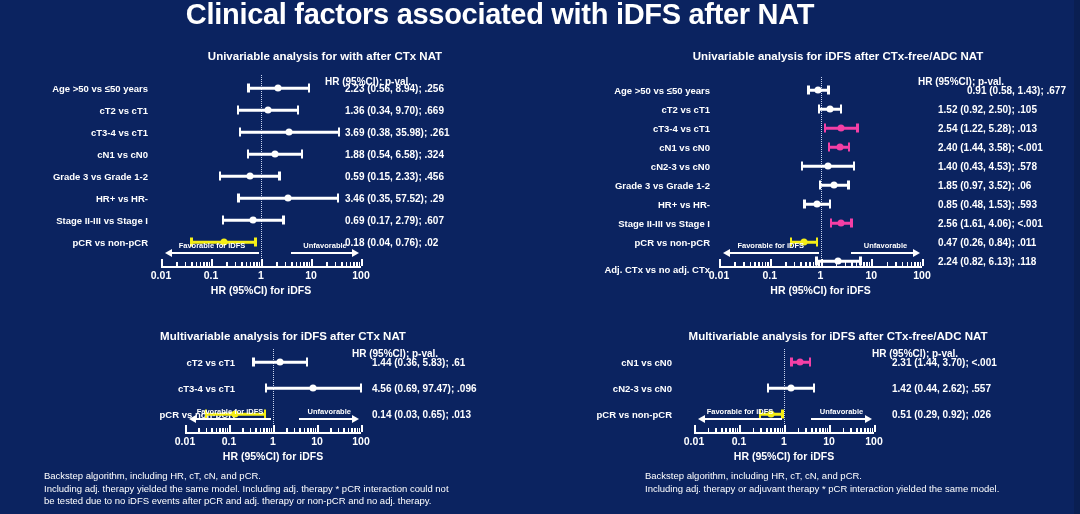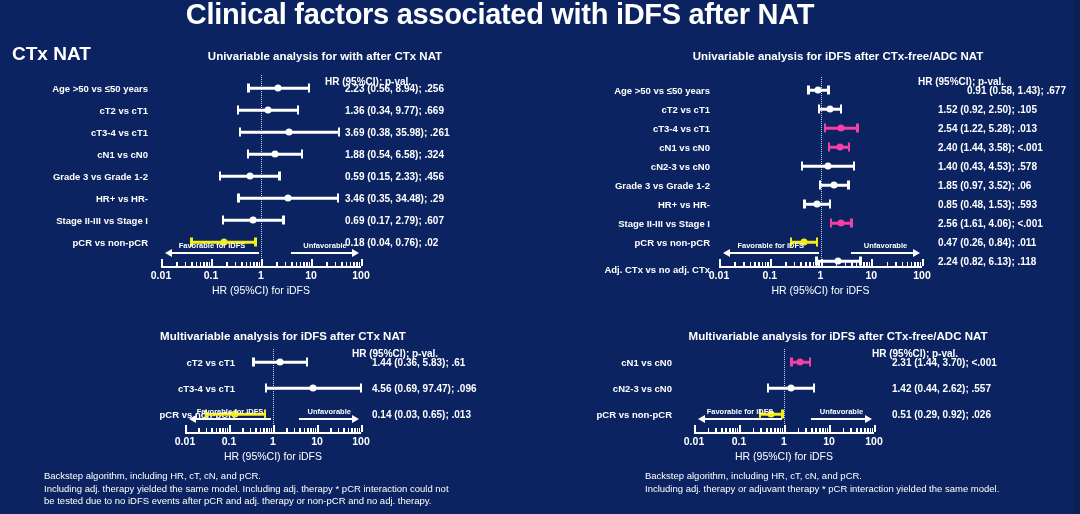--- a/index.html
+++ b/index.html
@@ -52,21 +52,21 @@
   .dot{position:absolute;border-radius:50%;transform:translate(-50%,-50%);}
 
   .axisline{position:absolute;height:2px;background:#ffffff;}
   .tick{position:absolute;width:1.5px;background:#ffffff;}
   .tickmajor{position:absolute;width:2px;background:#ffffff;}
   .ticklabel{
     position:absolute;font-size:10.5px;font-weight:bold;color:#fff;
     transform:translateX(-50%);white-space:nowrap;
   }
   .axistitle{
-    position:absolute;font-size:10.5px;font-weight:normal;color:#fff;
+    position:absolute;font-size:10.5px;font-weight:bold;color:#fff;
     text-align:center;white-space:nowrap;transform:translateX(-50%);
   }
   .arrowlabel{
     position:absolute;font-size:7.5px;font-weight:bold;color:#fff;
     white-space:nowrap;transform:translateX(-50%);
   }
   .arrowline{position:absolute;height:1.5px;background:#ffffff;}
   .arrowhead{position:absolute;width:0;height:0;}
   .arrowhead.left{
     border-top:4px solid transparent;border-bottom:4px solid transparent;
@@ -82,38 +82,37 @@
     line-height:1.32;white-space:pre-line;
   }
 </style>
 </head>
 <body>
 
 <div class="slide">
 
   <div class="title">Clinical factors associated with iDFS after NAT</div>
 
-  <div class="grp-label grp-left">CTx NAT</div>
 
   <div id="plots">
       <div class="sec-title" style="left: 105px; top: 50px; width: 440px;">Univariable analysis for with after CTx NAT</div>
       <div class="hrhead" style="left: 325px; top: 76px; width: 150px;">HR (95%CI); p-val.</div>
       <div class="nullline" style="left: 261px; top: 75px; height: 191px;"></div>
       <div class="rowlabel" style="left: -112px; top: 88px; width: 260px;">Age &gt;50 vs ≤50 years</div>
       <div class="ci" style="left: 248.409px; top: 88px; width: 60.1575px; background: rgb(255, 255, 255);"></div>
       <div class="cap" style="left: 247.409px; top: 88px; height: 9px; background: rgb(255, 255, 255); transform: translateY(-50%);"></div>
       <div class="cap" style="left: 307.567px; top: 88px; height: 9px; background: rgb(255, 255, 255); transform: translateY(-50%);"></div>
       <div class="dot" style="left: 278.415px; top: 88px; width: 7px; height: 7px; background: rgb(255, 255, 255);"></div>
       <div class="rowvalue" style="left: 345px; top: 88px;">2.23 (0.56, 8.94); .256</div>
       <div class="rowlabel" style="left: -112px; top: 110px; width: 260px;">cT2 vs cT1</div>
       <div class="ci" style="left: 237.574px; top: 110px; width: 60.3254px; background: rgb(255, 255, 255);"></div>
       <div class="cap" style="left: 236.574px; top: 110px; height: 9px; background: rgb(255, 255, 255); transform: translateY(-50%);"></div>
       <div class="cap" style="left: 296.899px; top: 110px; height: 9px; background: rgb(255, 255, 255); transform: translateY(-50%);"></div>
       <div class="dot" style="left: 267.677px; top: 110px; width: 7px; height: 7px; background: rgb(255, 255, 255);"></div>
-      <div class="rowvalue" style="left: 345px; top: 110px;">1.36 (0.34, 9.77); .669</div>
+      <div class="rowvalue" style="left: 345px; top: 110px;">1.36 (0.34, 9.70); .669</div>
       <div class="rowlabel" style="left: -112px; top: 132px; width: 260px;">cT3-4 vs cT1</div>
       <div class="ci" style="left: 239.989px; top: 132px; width: 98.8139px; background: rgb(255, 255, 255);"></div>
       <div class="cap" style="left: 238.989px; top: 132px; height: 9px; background: rgb(255, 255, 255); transform: translateY(-50%);"></div>
       <div class="cap" style="left: 337.803px; top: 132px; height: 9px; background: rgb(255, 255, 255); transform: translateY(-50%);"></div>
       <div class="dot" style="left: 289.351px; top: 132px; width: 7px; height: 7px; background: rgb(255, 255, 255);"></div>
       <div class="rowvalue" style="left: 345px; top: 132px;">3.69 (0.38, 35.98); .261</div>
       <div class="rowlabel" style="left: -112px; top: 154px; width: 260px;">cN1 vs cN0</div>
       <div class="ci" style="left: 247.62px; top: 154px; width: 54.2916px; background: rgb(255, 255, 255);"></div>
       <div class="cap" style="left: 246.62px; top: 154px; height: 9px; background: rgb(255, 255, 255); transform: translateY(-50%);"></div>
       <div class="cap" style="left: 300.911px; top: 154px; height: 9px; background: rgb(255, 255, 255); transform: translateY(-50%);"></div>
@@ -123,21 +122,21 @@
       <div class="ci" style="left: 219.805px; top: 176px; width: 59.5632px; background: rgb(255, 255, 255);"></div>
       <div class="cap" style="left: 218.805px; top: 176px; height: 9px; background: rgb(255, 255, 255); transform: translateY(-50%);"></div>
       <div class="cap" style="left: 278.368px; top: 176px; height: 9px; background: rgb(255, 255, 255); transform: translateY(-50%);"></div>
       <div class="dot" style="left: 249.543px; top: 176px; width: 7px; height: 7px; background: rgb(255, 255, 255);"></div>
       <div class="rowvalue" style="left: 345px; top: 176px;">0.59 (0.15, 2.33); .456</div>
       <div class="rowlabel" style="left: -112px; top: 198px; width: 260px;">HR+ vs HR-</div>
       <div class="ci" style="left: 238.203px; top: 198px; width: 99.675px; background: rgb(255, 255, 255);"></div>
       <div class="cap" style="left: 237.203px; top: 198px; height: 9px; background: rgb(255, 255, 255); transform: translateY(-50%);"></div>
       <div class="cap" style="left: 336.878px; top: 198px; height: 9px; background: rgb(255, 255, 255); transform: translateY(-50%);"></div>
       <div class="dot" style="left: 287.954px; top: 198px; width: 7px; height: 7px; background: rgb(255, 255, 255);"></div>
-      <div class="rowvalue" style="left: 345px; top: 198px;">3.46 (0.35, 34.48); .29</div>
+      <div class="rowvalue" style="left: 345px; top: 198px;">3.46 (0.35, 57.52); .29</div>
       <div class="rowlabel" style="left: -112px; top: 220px; width: 260px;">Stage II-III vs Stage I</div>
       <div class="ci" style="left: 222.522px; top: 220px; width: 60.7578px; background: rgb(255, 255, 255);"></div>
       <div class="cap" style="left: 221.522px; top: 220px; height: 9px; background: rgb(255, 255, 255); transform: translateY(-50%);"></div>
       <div class="cap" style="left: 282.28px; top: 220px; height: 9px; background: rgb(255, 255, 255); transform: translateY(-50%);"></div>
       <div class="dot" style="left: 252.942px; top: 220px; width: 7px; height: 7px; background: rgb(255, 255, 255);"></div>
       <div class="rowvalue" style="left: 345px; top: 220px;">0.69 (0.17, 2.79); .607</div>
       <div class="rowlabel" style="left: -112px; top: 242px; width: 260px;">pCR vs non-pCR</div>
       <div class="ci" style="left: 191.103px; top: 242px; width: 63.9377px; background: rgb(245, 238, 22);"></div>
       <div class="cap" style="left: 190.103px; top: 242px; height: 9px; background: rgb(245, 238, 22); transform: translateY(-50%);"></div>
       <div class="cap" style="left: 254.041px; top: 242px; height: 9px; background: rgb(245, 238, 22); transform: translateY(-50%);"></div>

